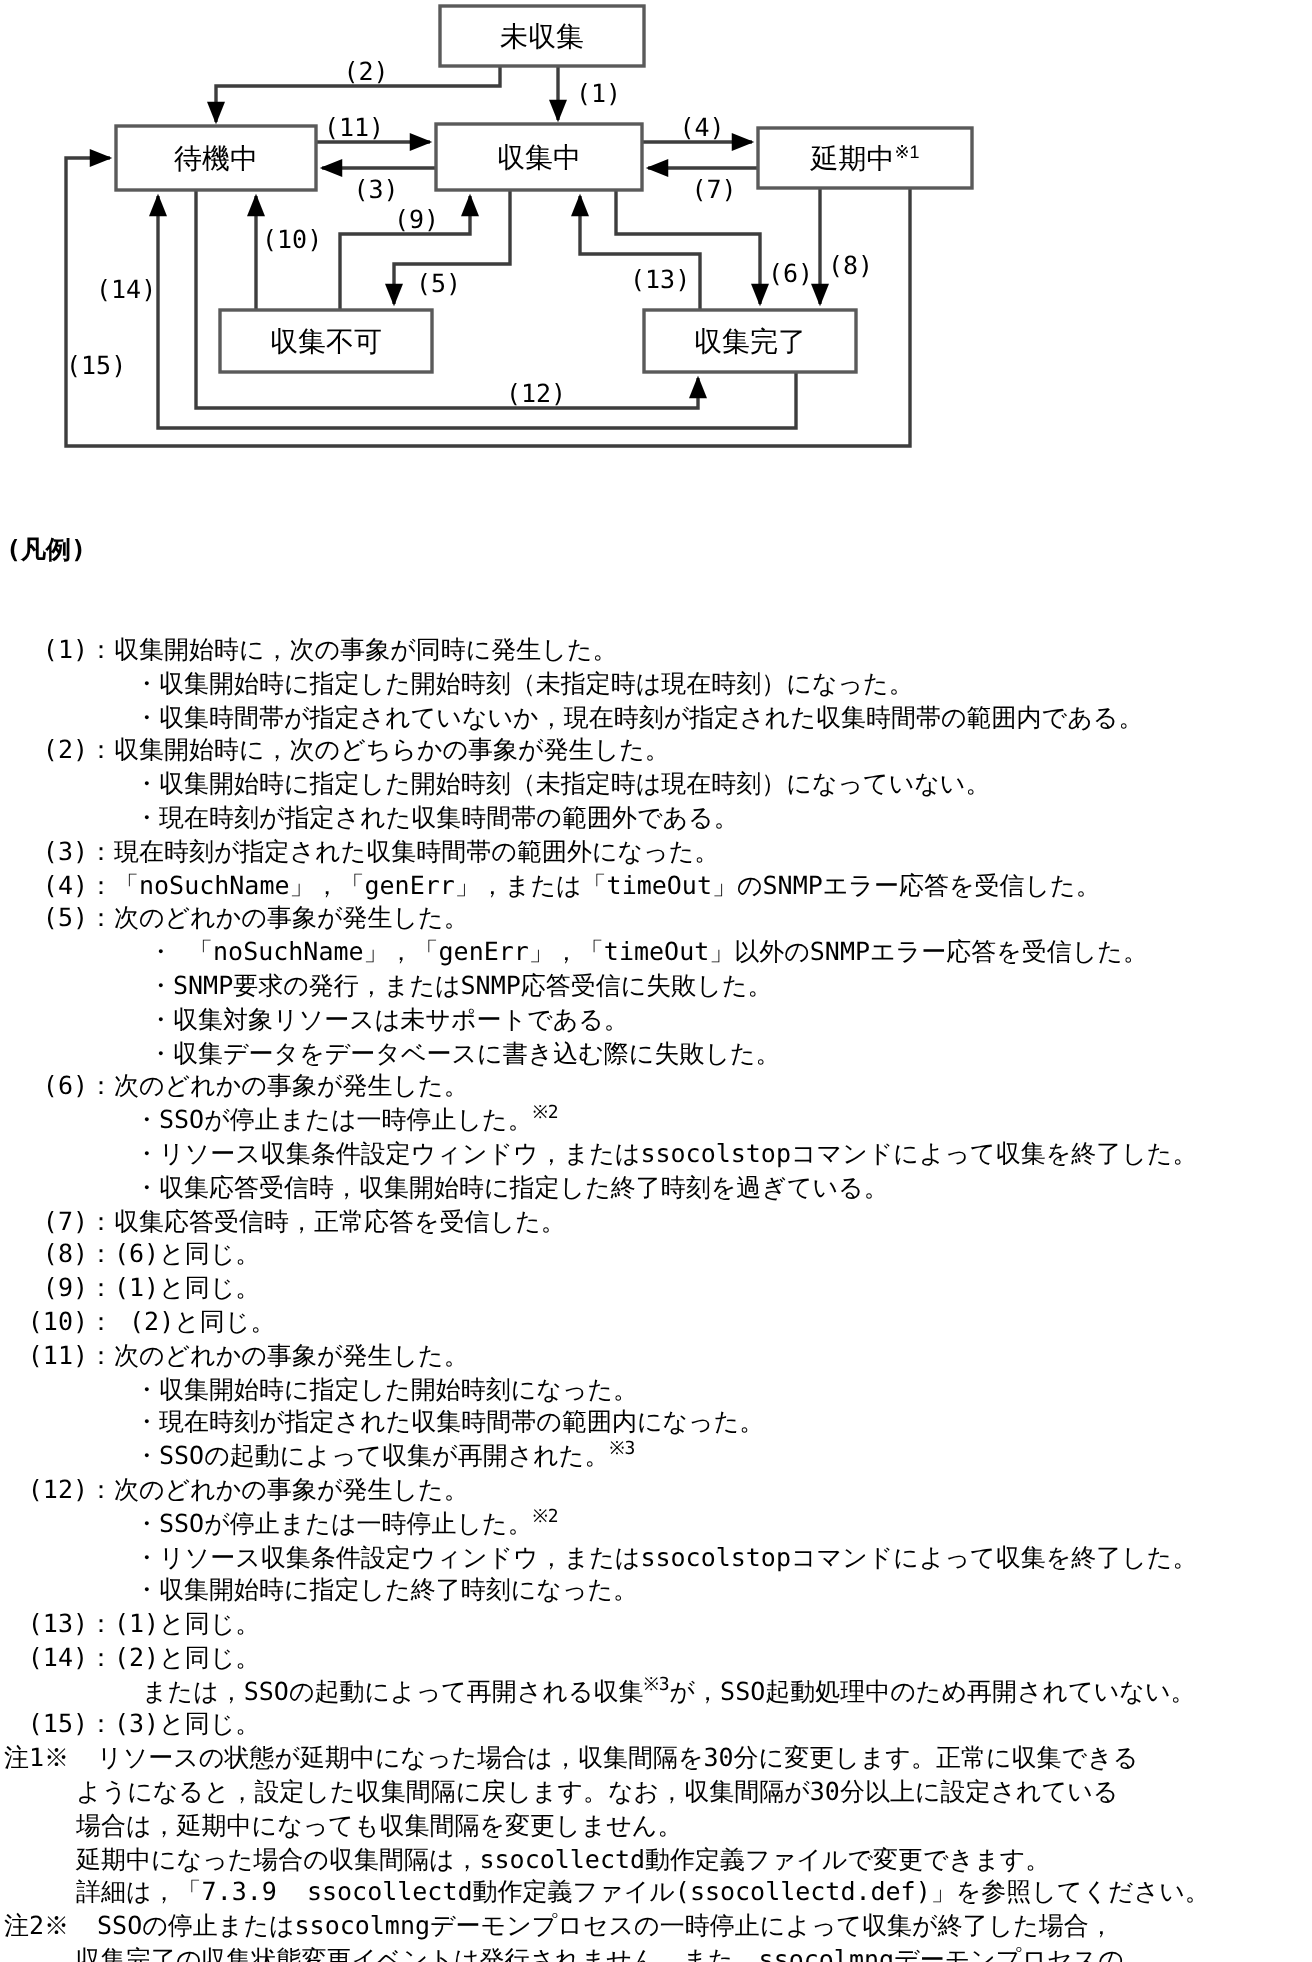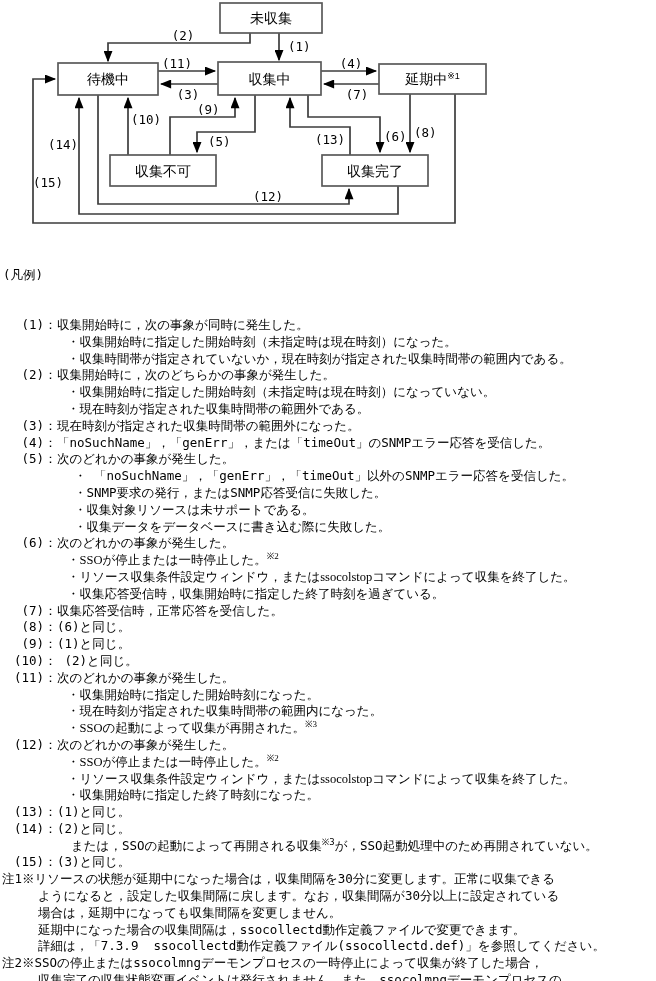--- a/index.html
+++ b/index.html
@@ -13,26 +13,26 @@
   #diagram-svg{display:block;}
   .node-rect{fill:#fff;stroke:var(--box);stroke-width:1.7;}
   .node-label{font-size:14px;fill:var(--ink);font-family:"Liberation Sans","DejaVu Sans",sans-serif;}
   .node-sup{font-size:9px;}
   .edge{fill:none;stroke:var(--line);stroke-width:1.7;}
   .edge-label{font-size:12.5px;fill:var(--ink);font-family:"DejaVu Sans Mono","Liberation Mono",monospace;}
   .legend{
     font-size:12.5px;line-height:16.8px;white-space:pre;
     font-family:"DejaVu Sans Mono","Liberation Mono",monospace;
   }
-  .lg-head{padding-left:3px;}
+  .lg-head{padding-left:3px;font-weight:bold;}
   .lg-line{display:flex;align-items:baseline;}
   .lg-num{flex:none;display:inline-block;width:32px;padding-left:12px;text-align:right;}
   .lg-colon{flex:none;display:inline-block;width:13px;text-align:center;}
-  .lg-line.note .lg-num{width:auto;padding-left:2px;text-align:right;margin-right:0;}
-  .lg-line.bullet .lg-text{padding-left:67px;font-family:Liberation Serif, serif;}
+  .lg-line.note .lg-num{width:auto;padding-left:2px;text-align:right;margin-right:14px;}
+  .lg-line.bullet .lg-text{padding-left:67px;}
   .lg-line.bullet2 .lg-text{padding-left:74px;}
   .lg-line.cont14 .lg-text{padding-left:71px;}
   .lg-line.notecont .lg-text{padding-left:38px;text-align:center;}
   .lg-text sup{font-size:9px;line-height:0;}
 </style>
 </head>
 <body>
 
 <div>
   <svg id="diagram-svg" width="656" height="233" viewBox="0 0 656 233">

